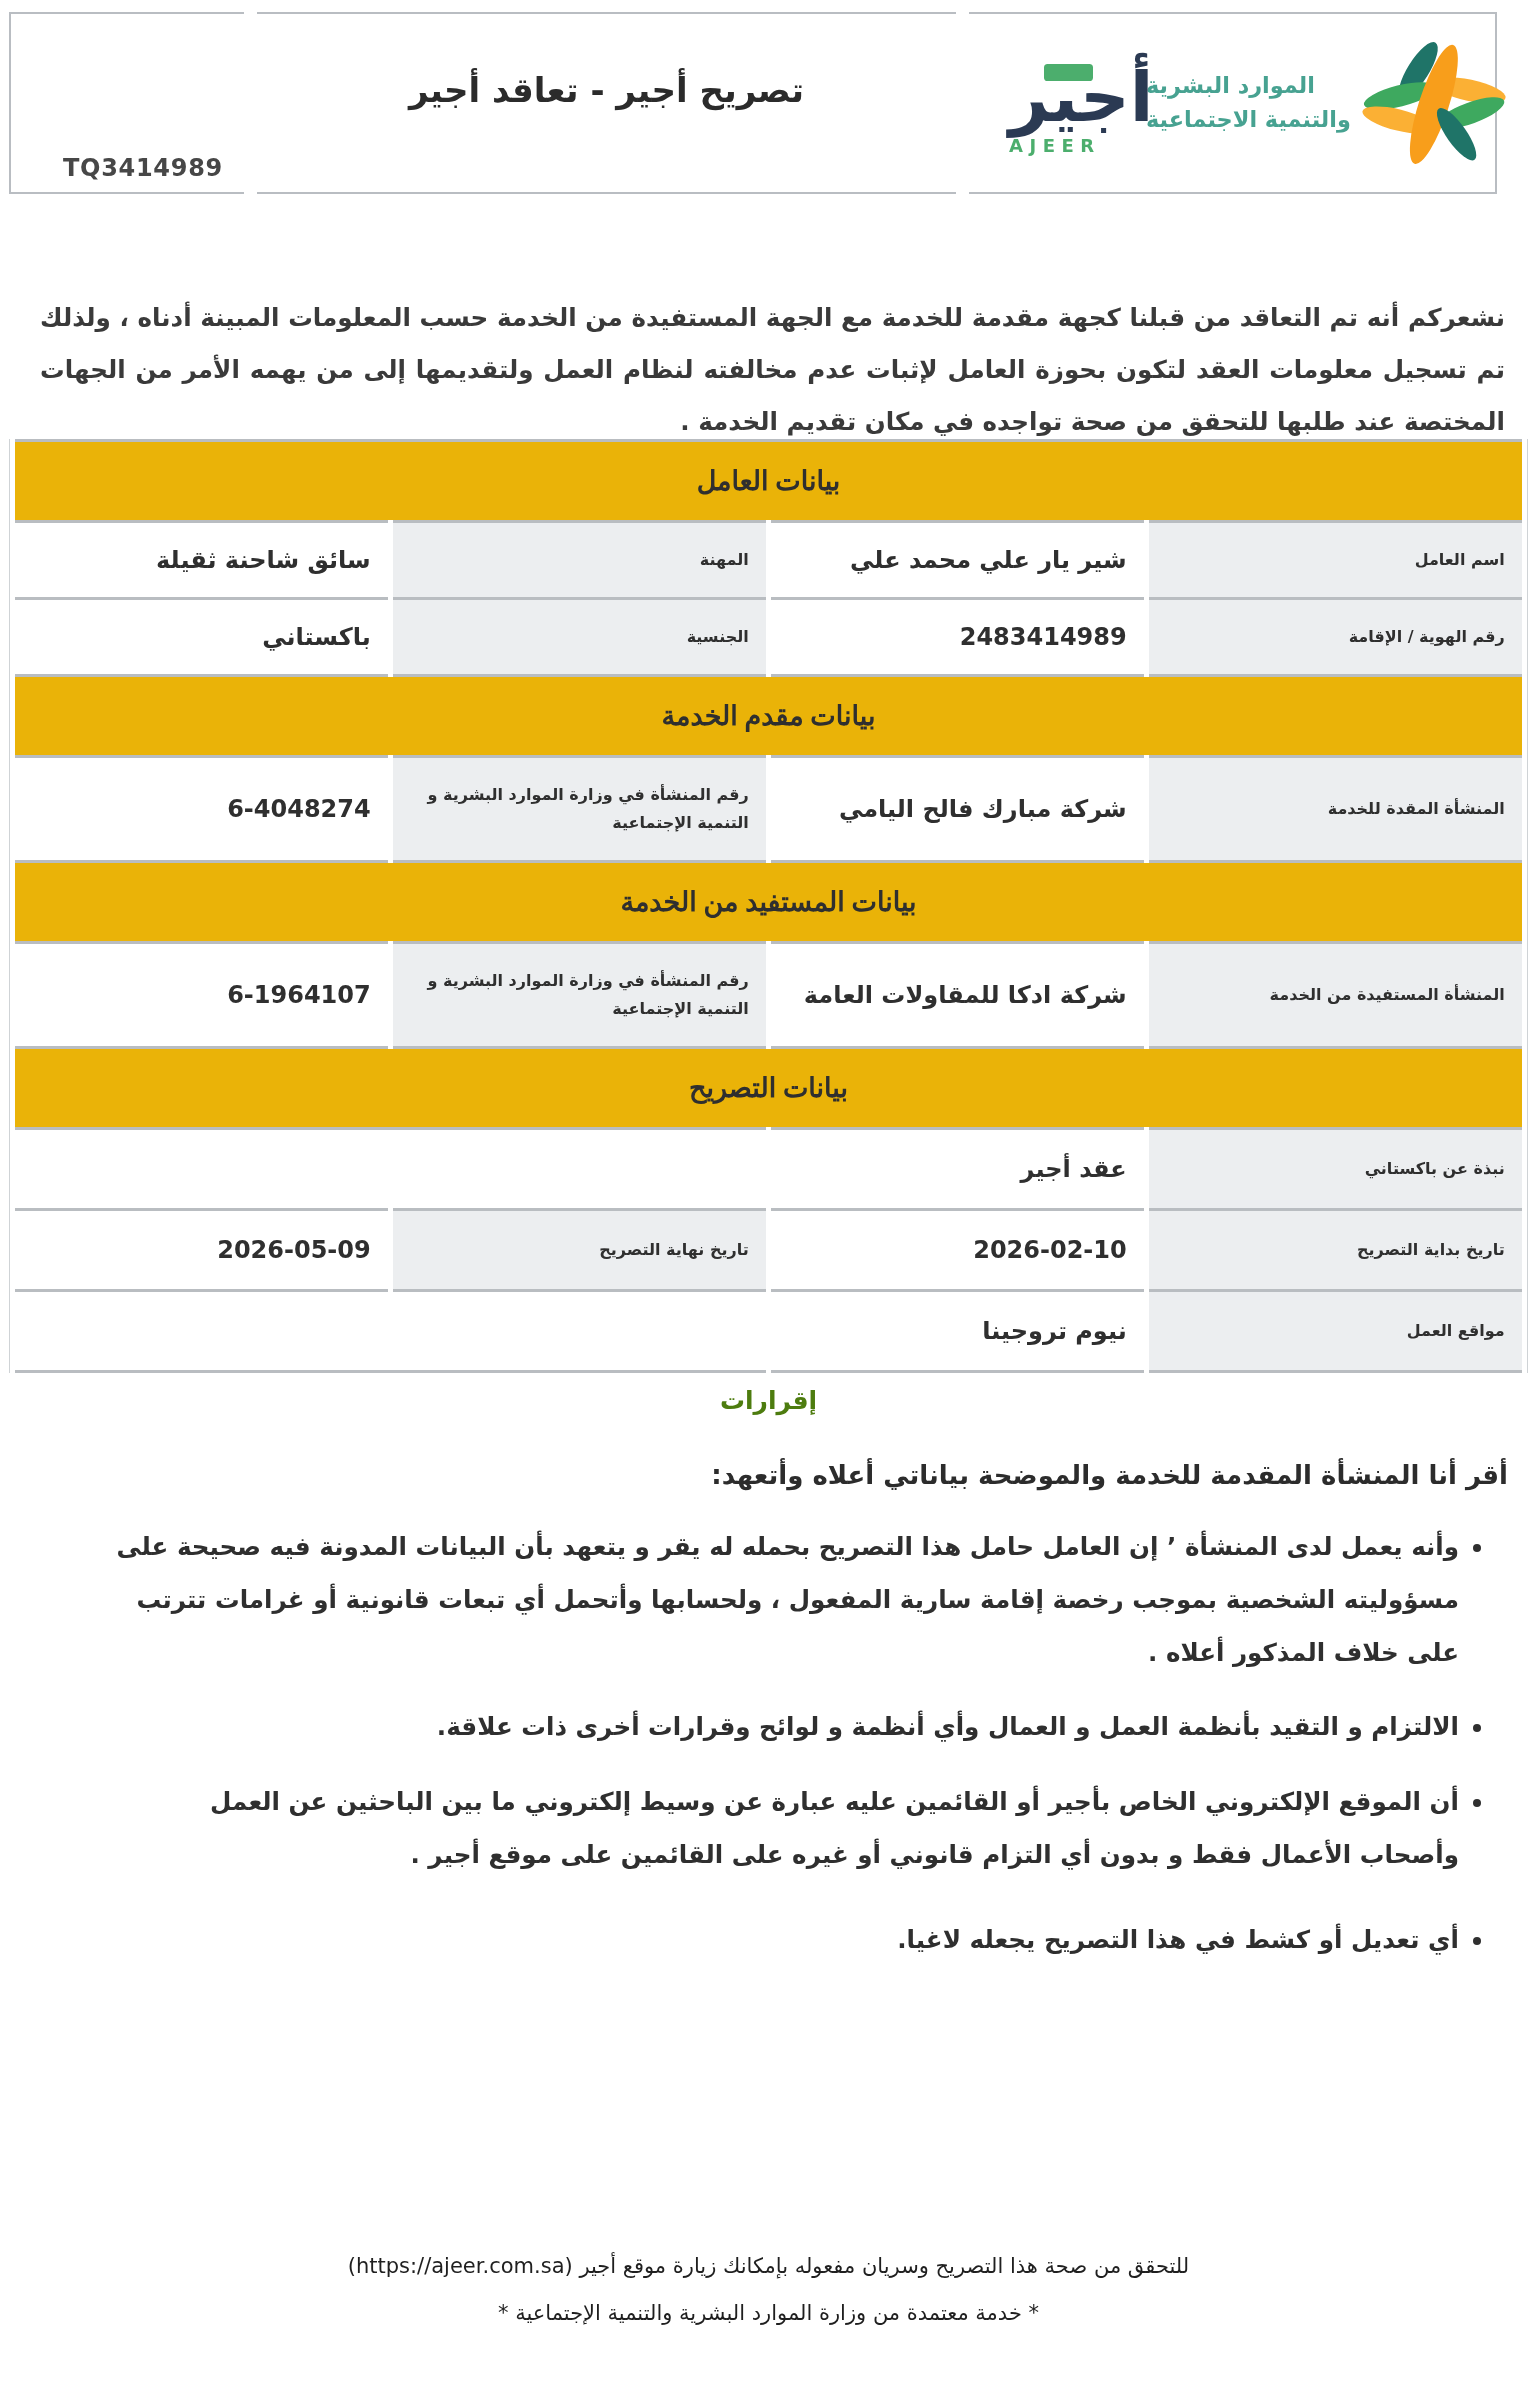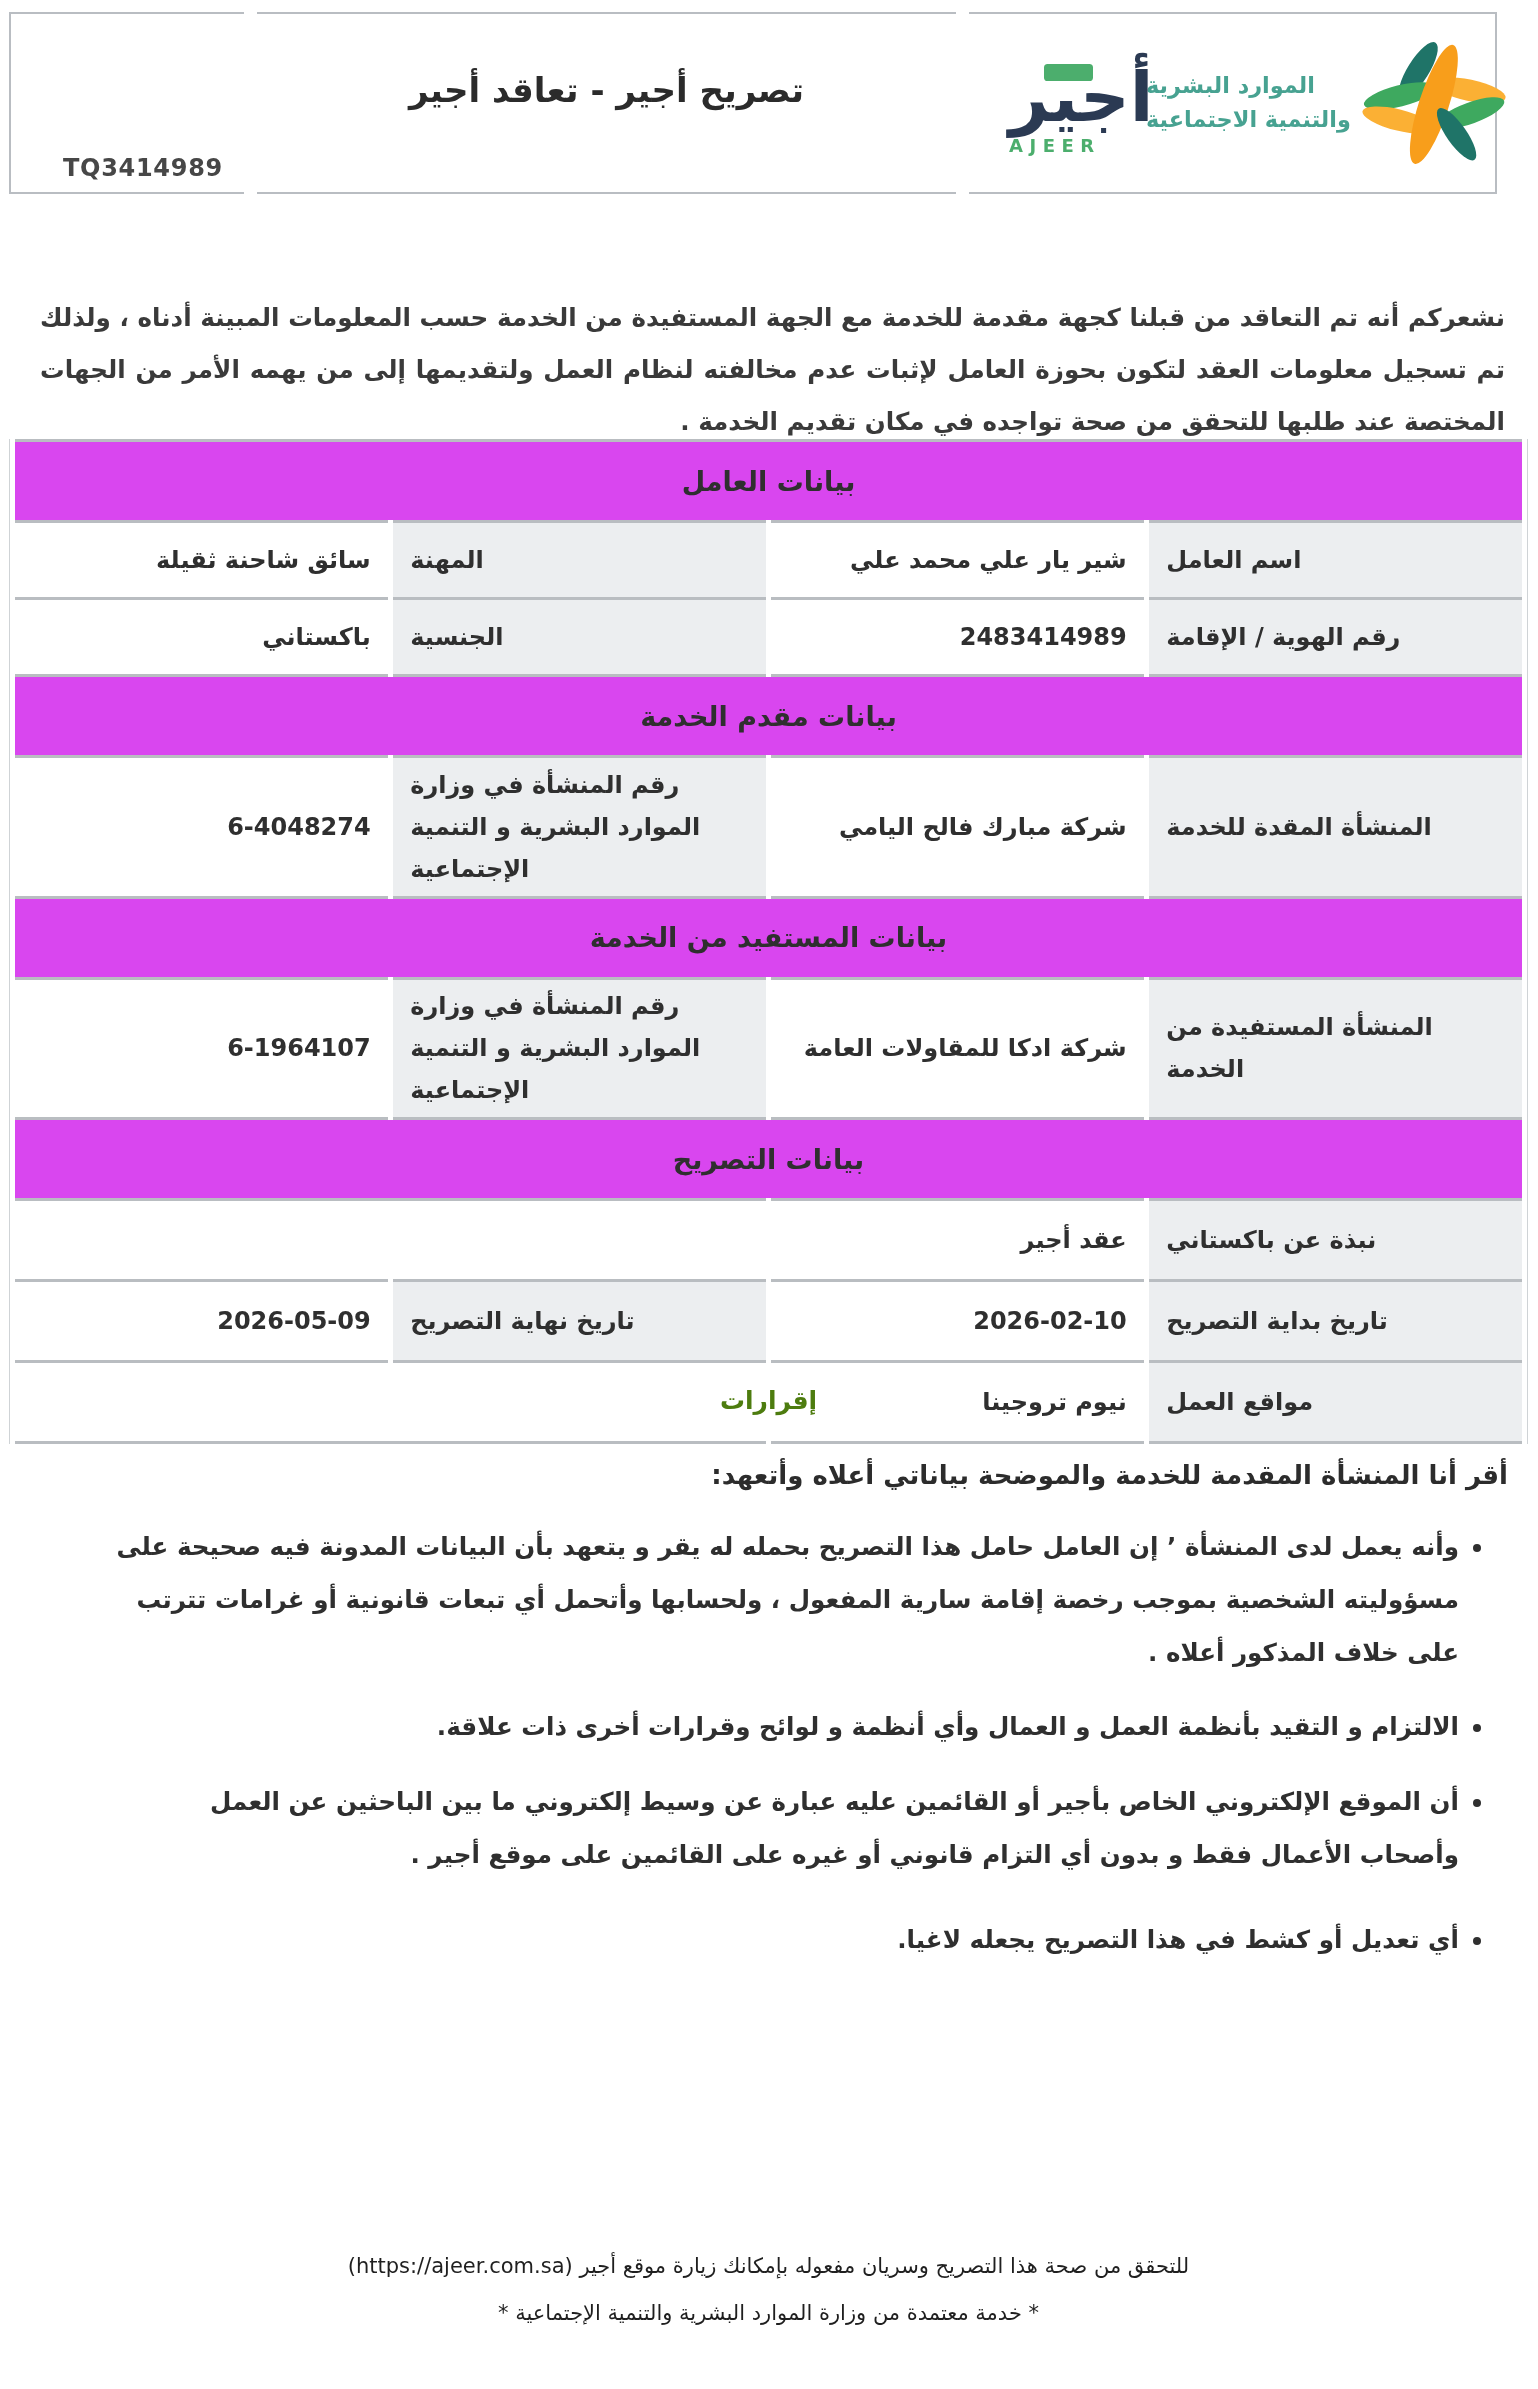--- a/index.html
+++ b/index.html
@@ -115,30 +115,31 @@
   table.data-table tr { border-top: 3.6px solid #b9bdc1; }
   table.data-table th, table.data-table td {
     border-left: 5.8px solid #ffffff;
     border-right: 5.8px solid #ffffff;
     box-sizing: border-box;
     font-weight: bold;
     color: #2f2f2f;
     vertical-align: middle;
   }
   .sec-h {
-    background: #d946ef;
+    background: #eab308;
     height: 81px;
     text-align: center;
     font-size: 27px;
+    font-family: Liberation Serif, serif;
   }
   .lbl {
     background: #eceef0;
-    text-align: left;
+    text-align: right;
     padding: 5.8px 17.3px;
-    font-size: 24px;
+    font-size: 16px;
     line-height: 1.75;
   }
   .val {
     background: #ffffff;
     text-align: right;
     padding: 5.8px 17.3px;
     font-size: 24px;
   }
   .h106 td { height: 77px; }
   .h145 td { height: 105px; }

